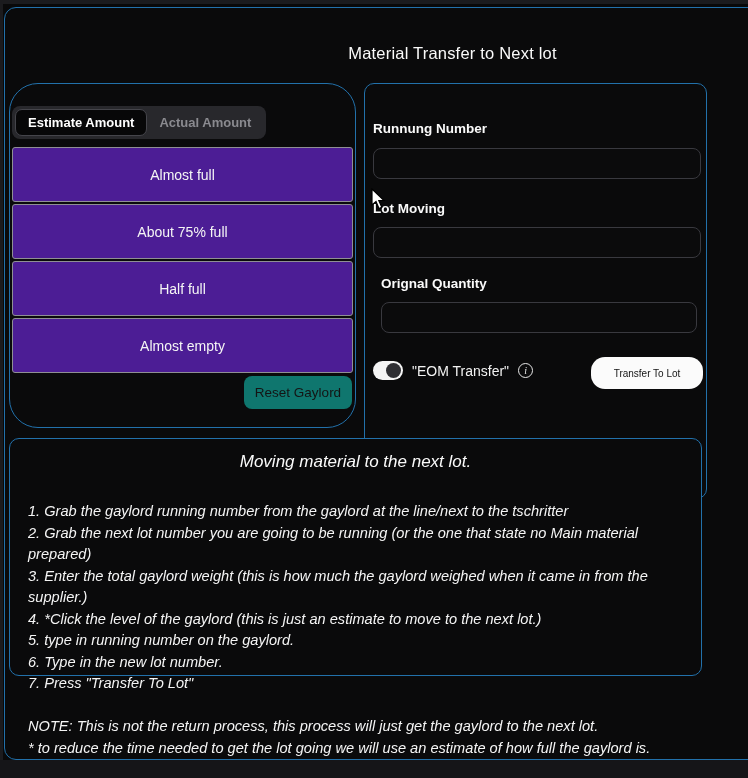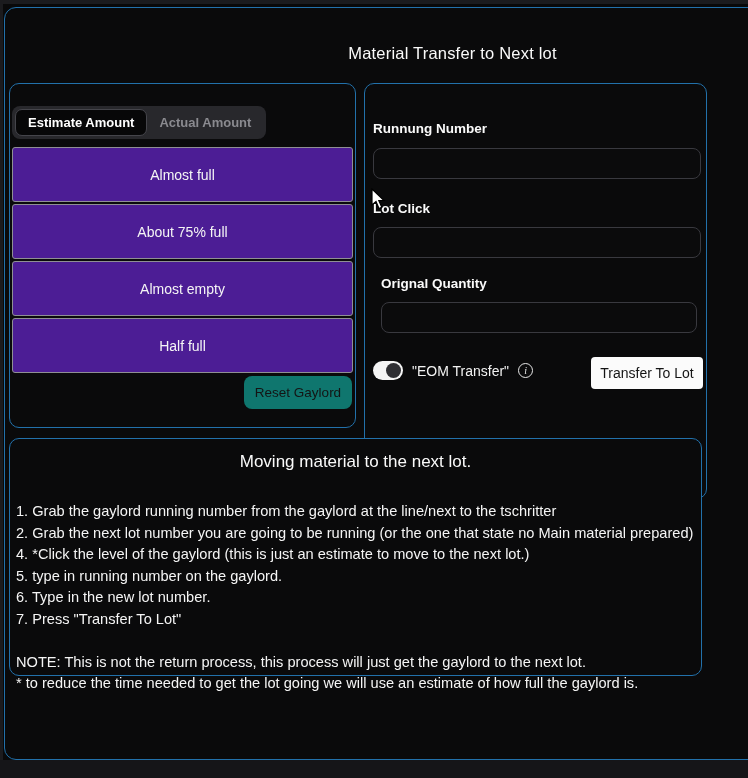--- a/index.html
+++ b/index.html
@@ -27,23 +27,23 @@
     text-align:center; font-size:16.5px; color:#fafafa;
     letter-spacing:.2px;
   }
 
   .panel {
     position:absolute;
     background:#0a0a0b;
     border:1px solid #2271ab;
     border-radius:10px;
   }
-  .panel-estimate { left:9px;  top:83px;  width:347px; height:345px; }
+  .panel-estimate { left:9px;  top:83px;  width:347px; height:345px;border-radius:29px; }
   .panel-form     { left:364px; top:83px; width:343px; height:416px; }
-  .panel-instructions { left:9px; top:438px; width:693px; height:238px; }
+  .panel-instructions { left:9px; top:438px; width:693px; height:238px;font-style:italic; }
 
   
   .tab-group {
     position:absolute; left:2px; top:22px;
     display:inline-flex; align-items:center;
     background:#28282c; border-radius:8px; padding:3px;
     height:33px;
   }
   .tab {
     font-size:13px; font-weight:bold; padding:5px 12px;
@@ -103,31 +103,31 @@
   .info-icon {
     width:15px; height:15px; border:1.4px solid #e8e8e8; border-radius:50%;
     display:inline-flex; align-items:center; justify-content:center;
     font-size:10px; color:#e8e8e8; font-family:"Liberation Serif", serif;
     font-style:italic; line-height:1;
   }
   .transfer-btn {
     position:absolute; left:226px; top:273px;
     width:112px; height:32px;
     background:#fbfbfb; color:#141414;
-    border:none; border-radius:4px;
-    font-size:14px; font-family:inherit;
+    border:none; border-radius:14px;
+    font-size:10px; font-family:inherit;
   }
 
   
   .instructions-heading {
     position:absolute; top:13px; left:0; width:100%;
     text-align:center; font-size:17px; color:#fafafa;
   }
   .instruction-lines {
-    position:absolute; left:6px; top:62px; right:6px;
+    position:absolute; left:18px; top:62px; right:6px;
     font-size:14.6px; line-height:21.5px; color:#f5f5f5;
   }
   .line-spacer { height:21.5px; }
 
   
   .cursor { position:absolute; left:371px; top:188px; z-index:50; pointer-events:none; }
 </style>
 </head>
 <body>
 
@@ -140,31 +140,31 @@
 </div>
 
 <div class="panel panel-estimate">
   <div class="tab-group">
     <div class="tab active">Estimate Amount</div>
     <div class="tab">Actual Amount</div>
   </div>
   <div class="level-stack">
     <button class="level-btn">Almost full</button>
     <button class="level-btn">About 75% full</button>
+    <button class="level-btn">Half full</button>
     <button class="level-btn">Almost empty</button>
-    <button class="level-btn">Half full</button>
   </div>
   <button class="reset-btn">Reset Gaylord</button>
 </div>
 
 <div class="panel panel-form">
   <div class="field-label lbl-running">Runnung Number</div>
   <input class="text-input inp-running" type="text" value="" style="">
 
-  <div class="field-label lbl-lot">Lot Click</div>
+  <div class="field-label lbl-lot">Lot Moving</div>
   <input class="text-input inp-lot" type="text" value="" style="">
 
   <div class="field-label lbl-qty">Orignal Quantity</div>
   <input class="text-input inp-qty" type="text" value="" style="">
 
   <div class="toggle-row">
     <div class="toggle">
       <div class="toggle-knob"></div>
     </div>
     <span class="toggle-label">"EOM Transfer"</span>
@@ -172,20 +172,21 @@
   </div>
 
   <button class="transfer-btn">Transfer To Lot</button>
 </div>
 
 <div class="panel panel-instructions">
   <div class="instructions-heading">Moving material to the next lot.</div>
   <div class="instruction-lines">
     <div>1. Grab the gaylord running number from the gaylord at the line/next to the tschritter</div>
     <div>2. Grab the next lot number you are going to be running (or the one that state no Main material prepared)</div>
+    <div>3. Enter the total gaylord weight (this is how much the gaylord weighed when it came in from the supplier.)</div>
     <div>4. *Click the level of the gaylord (this is just an estimate to move to the next lot.)</div>
     <div>5. type in running number on the gaylord.</div>
     <div>6. Type in the new lot number.</div>
     <div>7. Press "Transfer To Lot"</div>
     <div class="line-spacer"></div>
     <div>NOTE: This is not the return process, this process will just get the gaylord to the next lot.</div>
     <div>* to reduce the time needed to get the lot going we will use an estimate of how full the gaylord is.</div>
   </div>
 </div>
 

